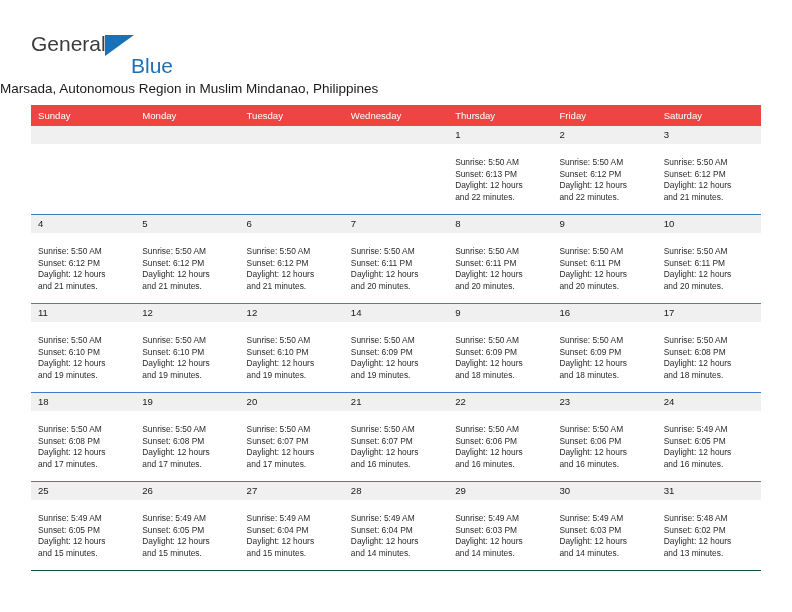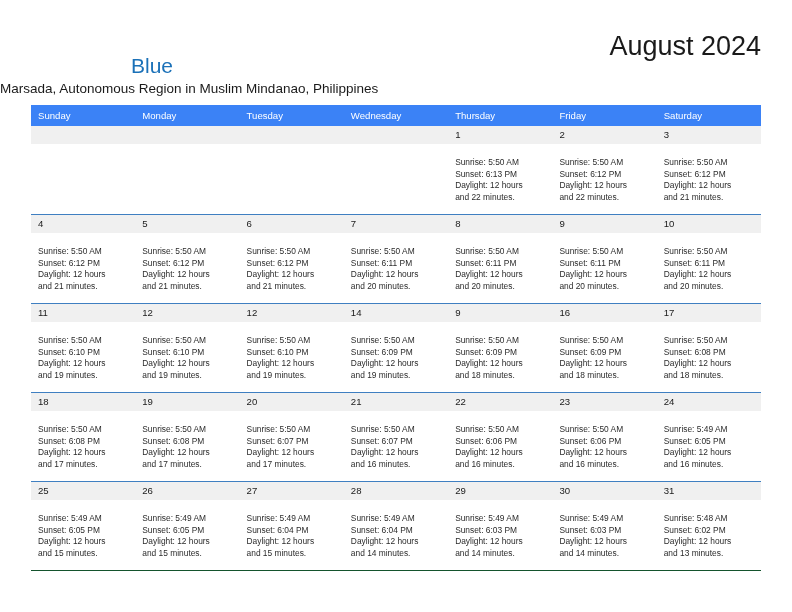--- a/index.html
+++ b/index.html
@@ -95,21 +95,21 @@
     position: absolute;
     left: 31px;
     top: 105px;
     width: 730px;
     border-collapse: collapse;
     table-layout: fixed;
   }
   .calendar col { width: 104.28px; }
 
   .calendar thead th {
-    background: #3b82f6;
+    background: #ef4444;
     color: #ffffff;
     font-size: 9.6px;
     font-weight: normal;
     text-align: left;
     padding: 5px 0 5px 7px;
     height: 18px;
     box-sizing: border-box;
     border: none;
   }
 
@@ -154,24 +154,27 @@
   }
 </style>
 </head>
 <body>
 
 <div class="page">
 
   <div class="topbar">
 
     <div class="logo">
+      <div class="logo-row1">
+        <span class="logo-general">General</span>
+        <span class="logo-tri"></span>
+      </div>
       <span class="logo-blue">Blue</span>
     </div>
 
-    <div class="month-title">August 2024</div>
   </div>
 
   <div class="subtitle">Marsada, Autonomous Region in Muslim Mindanao, Philippines</div>
 
   <table class="calendar">
     <colgroup>
       <col>
         <col>
         <col>
         <col>

